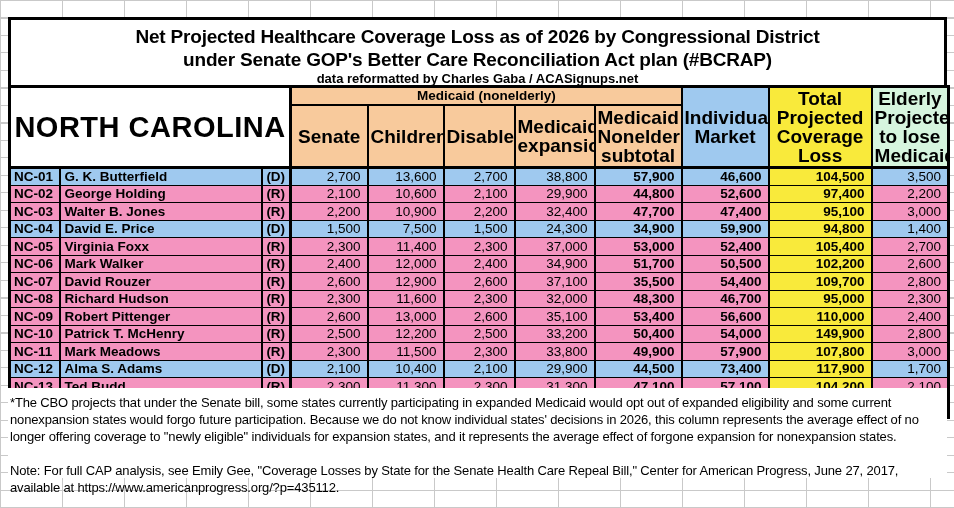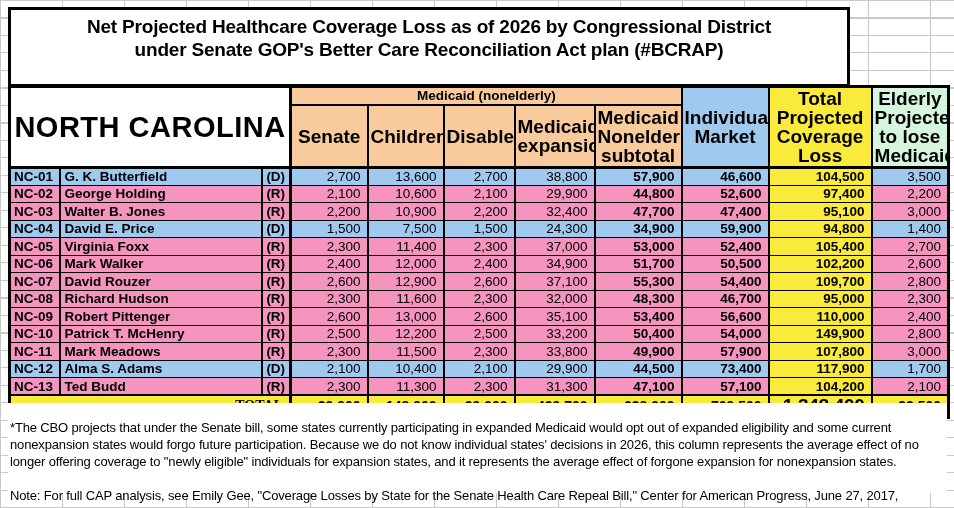--- a/index.html
+++ b/index.html
@@ -10,21 +10,21 @@
   html,body{margin:0;padding:0;}
   body{
     width:954px;height:508px;position:relative;overflow:hidden;
     font-family:"Liberation Sans","DejaVu Sans",sans-serif;color:#000;
     background-color:#fff;
     background-image:
       repeating-linear-gradient(to right, var(--gridline) 0 1px, transparent 1px 62px),
       repeating-linear-gradient(to bottom, var(--gridline) 0 1px, transparent 1px 17.5px);
   }
   .title-box{
-    position:absolute;left:8px;top:7px;width:842px;height:80px;
+    position:absolute;left:8px;top:17px;width:939px;height:80px;
     background:#fff;border:3px solid var(--border);
     text-align:center;padding-top:5px;
   }
   .title-main{font-size:19px;font-weight:bold;line-height:23px;letter-spacing:-0.2px;}
   .title-sub{font-size:13px;font-weight:bold;line-height:16px;}
 
   table.sheet{
     position:absolute;left:8px;top:85px;width:939px;
     border-collapse:collapse;table-layout:fixed;
     border:3px solid var(--border);
@@ -61,33 +61,34 @@
   .c-party{font-weight:bold;text-align:center;padding:0;}
   .c-num{text-align:right;padding-right:6px;}
   .c-strong{font-weight:bold;}
 
   tfoot tr{height:20px;}
   tfoot td{font-size:14px;font-weight:bold;border-top-width:2px;line-height:18px;}
   .total-label{text-align:right;padding-right:6px;font-family:Liberation Serif, serif;}
   td.grand{font-size:19px;letter-spacing:-0.3px;}
 
   .footnotes{
-    position:absolute;left:8px;top:403px;width:939px;height:90px;
-    background:#fff;padding:16px 4px 0 2px;
+    position:absolute;left:8px;top:388px;width:939px;height:90px;
+    background:#fff;padding:6px 4px 0 2px;
   }
   .footnotes p{
     margin:0 0 17px 0;font-size:13px;line-height:17px;letter-spacing:-0.15px;
   }
 </style>
 </head>
 <body>
 
 <div class="title-box">
   <div class="title-main">Net Projected Healthcare Coverage Loss as of 2026 by Congressional District</div>
   <div class="title-main">under Senate GOP's Better Care Reconciliation Act plan (#BCRAP)</div>
+  <div class="title-sub">data reformatted by Charles Gaba / ACASignups.net</div>
 </div>
 
 <table class="sheet">
   <colgroup>
     <col style="width:50px">
       <col style="width:202px">
       <col style="width:29px">
     <col style="width:77px">
       <col style="width:76px">
       <col style="width:71px">
@@ -193,21 +194,21 @@
         <td class="c-num">2,600</td>
       </tr>
       <tr class="rep">
         <td class="c-district">NC-07</td>
         <td class="c-name">David Rouzer</td>
         <td class="c-party">(R)</td>
         <td class="c-num thick-left">2,600</td>
         <td class="c-num">12,900</td>
         <td class="c-num">2,600</td>
         <td class="c-num">37,100</td>
-        <td class="c-num c-strong">55,300</td>
+        <td class="c-num c-strong">35,500</td>
         <td class="c-num c-strong">54,400</td>
         <td class="c-num c-strong c-loss">109,700</td>
         <td class="c-num">2,800</td>
       </tr>
       <tr class="rep">
         <td class="c-district">NC-08</td>
         <td class="c-name">Richard Hudson</td>
         <td class="c-party">(R)</td>
         <td class="c-num thick-left">2,300</td>
         <td class="c-num">11,600</td>

